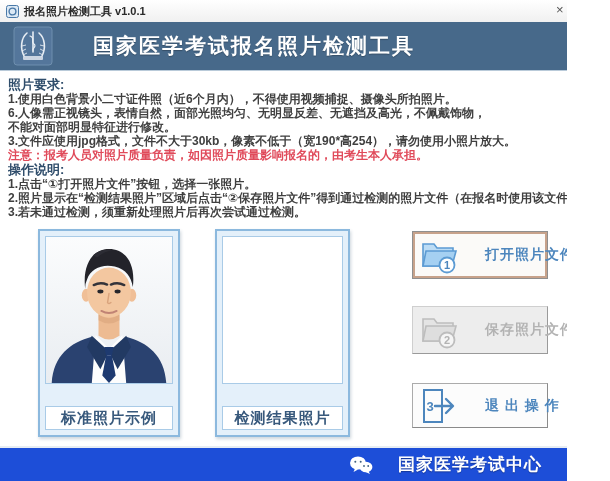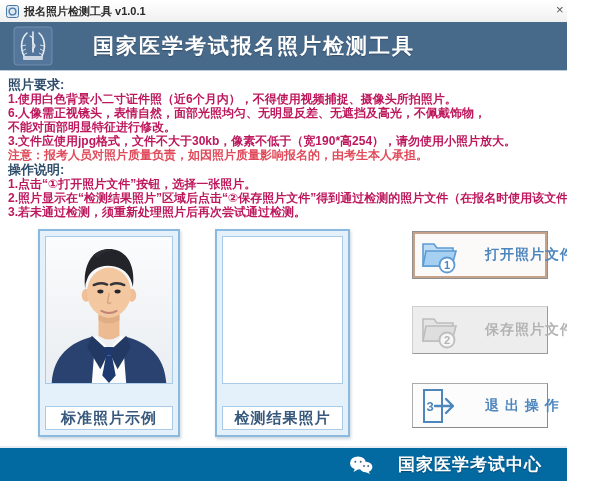--- a/index.html
+++ b/index.html
@@ -31,21 +31,21 @@
     text-shadow:0 1px 1px rgba(0,0,0,.25);
     margin-left:28px;
   }
   
   .content {
     position:absolute; top:70px; left:0; right:0; height:376px;
     background:#ffffff; border-top:1px solid #b9cad9;
   }
   .text-block { padding:6px 0 0 8px; }
   .tline {
-    font-size:12px; line-height:14px; color:#be185d; font-weight:600;
+    font-size:12px; line-height:14px; color:#404040; font-weight:600;
     white-space:nowrap; overflow:hidden;
   }
   .theading { font-size:13px; line-height:15px; color:#2f4d6b; font-weight:bold; }
   .tnotice { color:#e04a5a; font-weight:bold; }
   
   .photo-frame {
     position:absolute; top:158px; height:208px;
     border:2px solid #8cb9de; background:#e4f0fa; padding:5px;
     display:flex; flex-direction:column; gap:22px;
     box-shadow:1px 2px 3px rgba(60,90,120,.25);
@@ -79,21 +79,21 @@
   }
   .btn-icon { width:42px; height:38px; flex:0 0 auto; }
   .btn-label {
     font-size:14px; font-weight:bold; color:#4d86bd; margin-left:24px;
     letter-spacing:1px; white-space:nowrap;
   }
   .btn-save .btn-label { color:#b3b3b3; }
   
   .footer {
     position:absolute; left:0; right:0; bottom:0; height:35px;
-    background:#0369a1; border-top:2px solid #e7edf3;
+    background:#1d4ed8; border-top:2px solid #e7edf3;
     display:flex; align-items:center; justify-content:flex-end;
     padding-right:25px; gap:25px;
   }
   .wechat-icon { width:24px; height:20px; flex:0 0 auto; }
   .footer-text {
     color:#ffffff; font-size:17px; font-weight:bold; letter-spacing:1px;
     text-shadow:0 1px 1px rgba(0,0,0,.3);
   }
 </style>
 </head>

